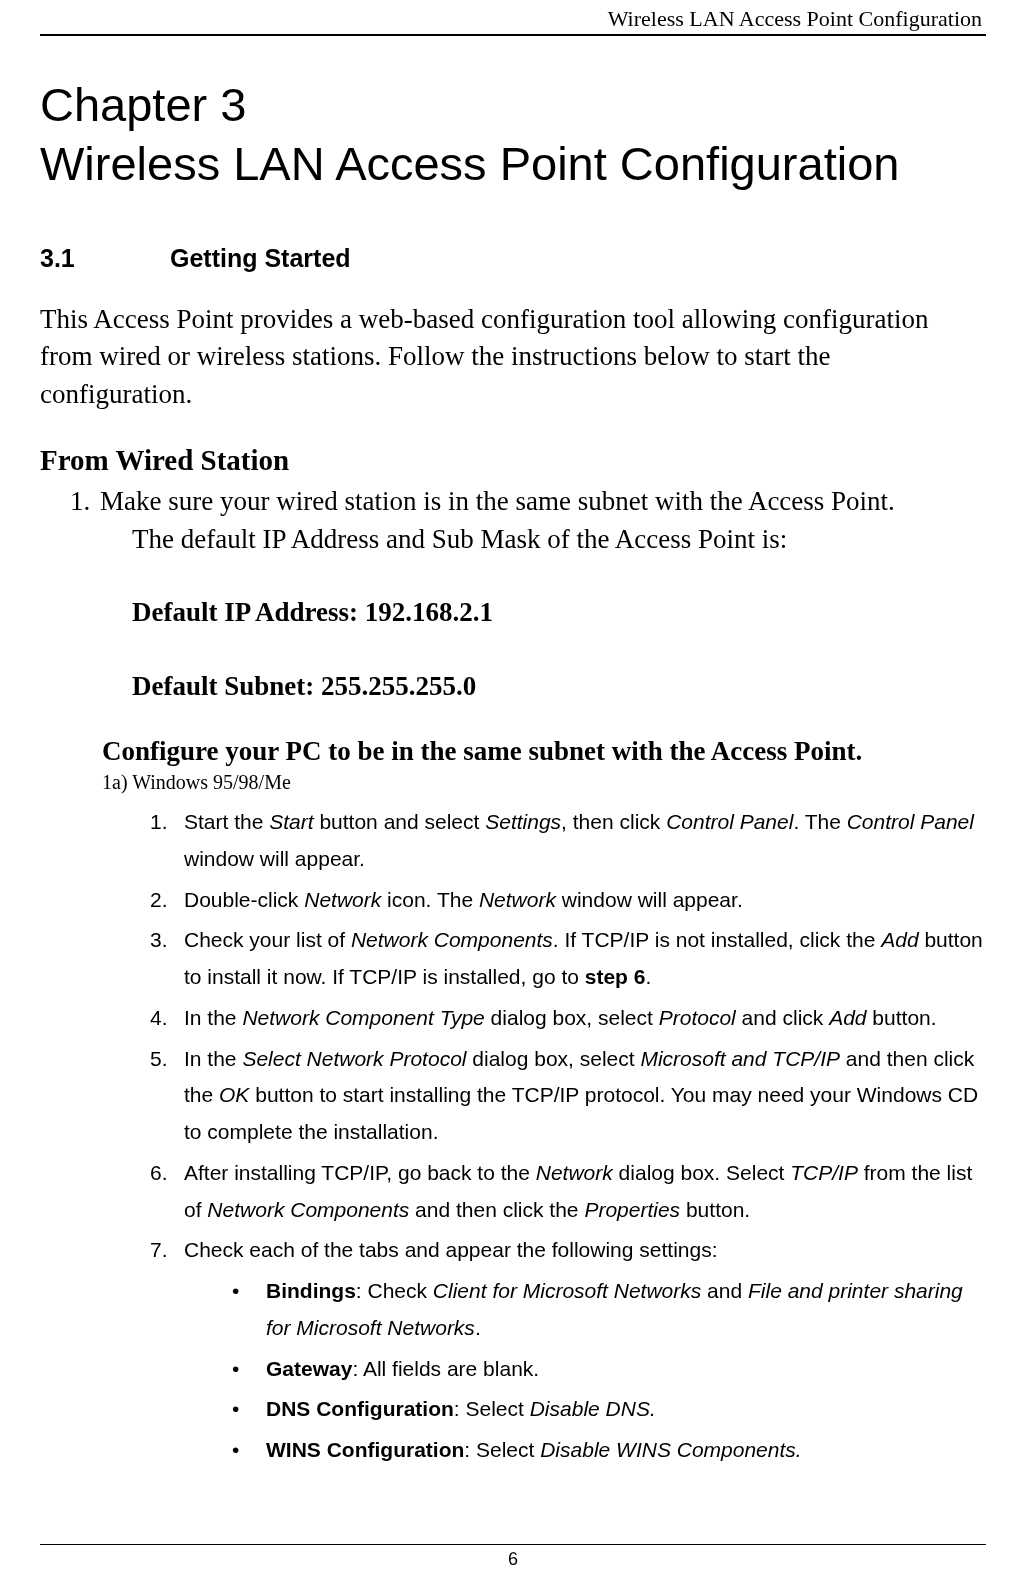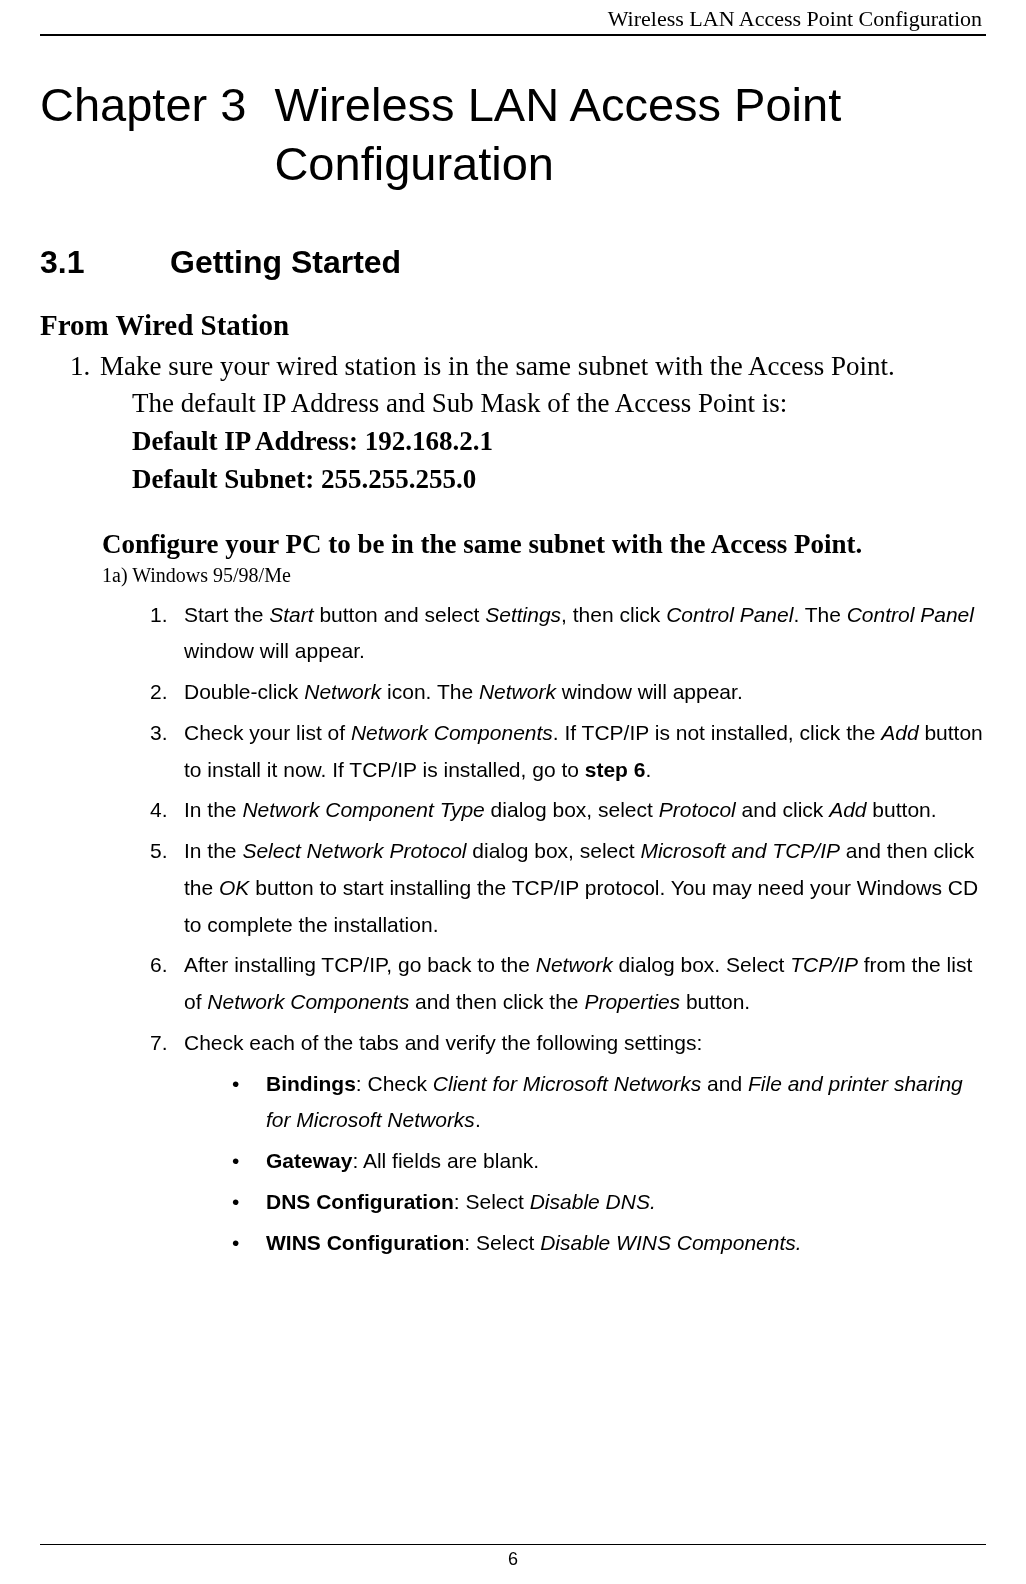--- a/index.html
+++ b/index.html
@@ -29,31 +29,32 @@
     border-top: 2px solid #000;
     margin: 2px 0 40px 0;
   }
   .chapter-title {
     font-family: Arial, Helvetica, sans-serif;
     font-size: 47px;
     font-weight: normal;
     line-height: 1.25;
     margin: 30px 0 50px 0;
     display: flex;
+    flex-direction: column;
   }
   .chapter-label {
     white-space: nowrap;
     padding-right: 28px;
   }
   .chapter-name {
     flex: 1;
   }
   .section-head {
     font-family: Arial, Helvetica, sans-serif;
-    font-size: 32px;
+    font-size: 25px;
     font-weight: bold;
     margin: 0 0 28px 0;
     display: flex;
   }
   .sec-num { width: 130px; }
   .intro {
     font-size: 27px;
     line-height: 1.4;
     margin: 0 0 30px 0;
   }
@@ -62,21 +63,21 @@
     font-weight: bold;
     margin: 0 0 6px 0;
   }
   .ol-outer {
     font-size: 27px;
     line-height: 1.4;
     margin: 0 0 30px 30px;
   }
   .ol-outer .num { display: inline-block; width: 30px; }
   .li-body { margin-left: 62px; }
-  .bold { font-weight: bold; }
+  .bold { font-weight: bold; margin-top: 36px; }
   .config-head {
     font-size: 27px;
     font-weight: bold;
     margin: 26px 0 4px 62px;
   }
   .os-head {
     font-size: 20px;
     margin: 0 0 10px 62px;
   }
   .inner-list {
@@ -127,20 +128,21 @@
   <div class="chapter-title">
     <span class="chapter-label">Chapter 3</span>
     <span class="chapter-name">Wireless LAN Access Point Configuration</span>
   </div>
 
   <div class="section-head">
     <span class="sec-num">3.1</span>
     <span>Getting Started</span>
   </div>
 
+  <p class="intro">This Access Point provides a web-based configuration tool allowing configuration from wired or wireless stations. Follow the instructions below to start the configuration.</p>
 
   <p class="subhead">From Wired Station</p>
 
   <div class="ol-outer">
     <div>
       <span class="num">1.</span><span>Make sure your wired station is in the same subnet with the Access Point.</span>
       <div class="li-body">
         <div>The default IP Address and Sub Mask of the Access Point is:</div>
         <div class="bold">Default IP Address: 192.168.2.1</div>
         <div class="bold">Default Subnet: 255.255.255.0</div>
@@ -179,21 +181,21 @@
     </div>
 
     <div class="inner-item">
       <div class="inner-num">6.</div>
       <div class="inner-text"><span>After installing TCP/IP, go back to the </span><span class="it">Network</span><span> dialog box. Select </span><span class="it">TCP/IP</span><span> from the list of </span><span class="it">Network Components</span><span> and then click the </span><span class="it">Properties</span><span> button.</span></div>
     </div>
 
     <div class="inner-item">
       <div class="inner-num">7.</div>
       <div class="inner-text">
-        <div>Check each of the tabs and verify the following settings:</div>
+        <div>Check each of the tabs and appear the following settings:</div>
         <div class="bullet-list">
 
           <div class="bullet-item">
             <div class="bullet-dot">•</div>
             <div class="bullet-text"><span class="b">Bindings</span><span>: Check </span><span class="it">Client for Microsoft Networks</span><span> and </span><span class="it">File and printer sharing for Microsoft Networks</span><span>.</span></div>
           </div>
 
           <div class="bullet-item">
             <div class="bullet-dot">•</div>
             <div class="bullet-text"><span class="b">Gateway</span><span>: All fields are blank.</span></div>

